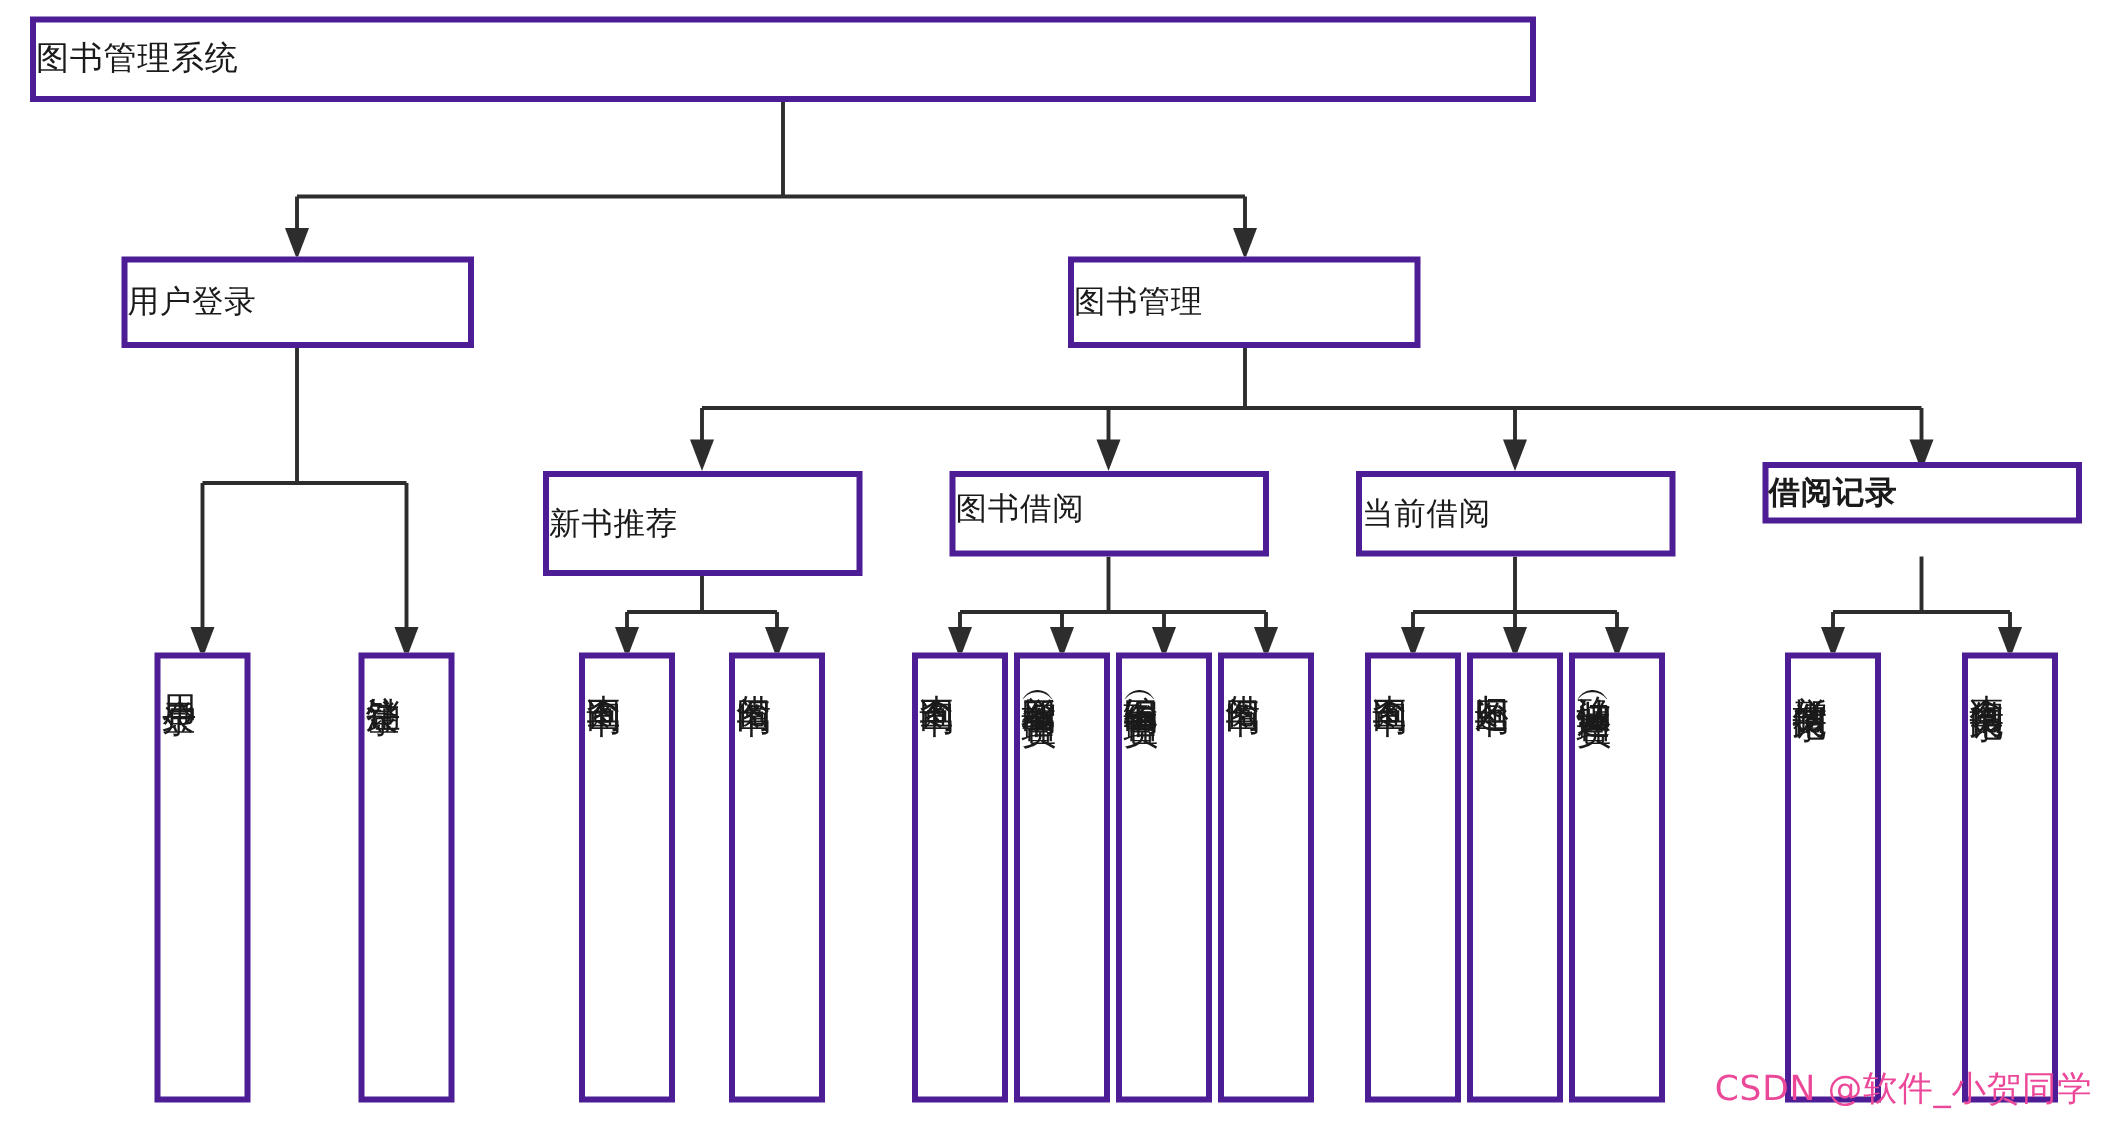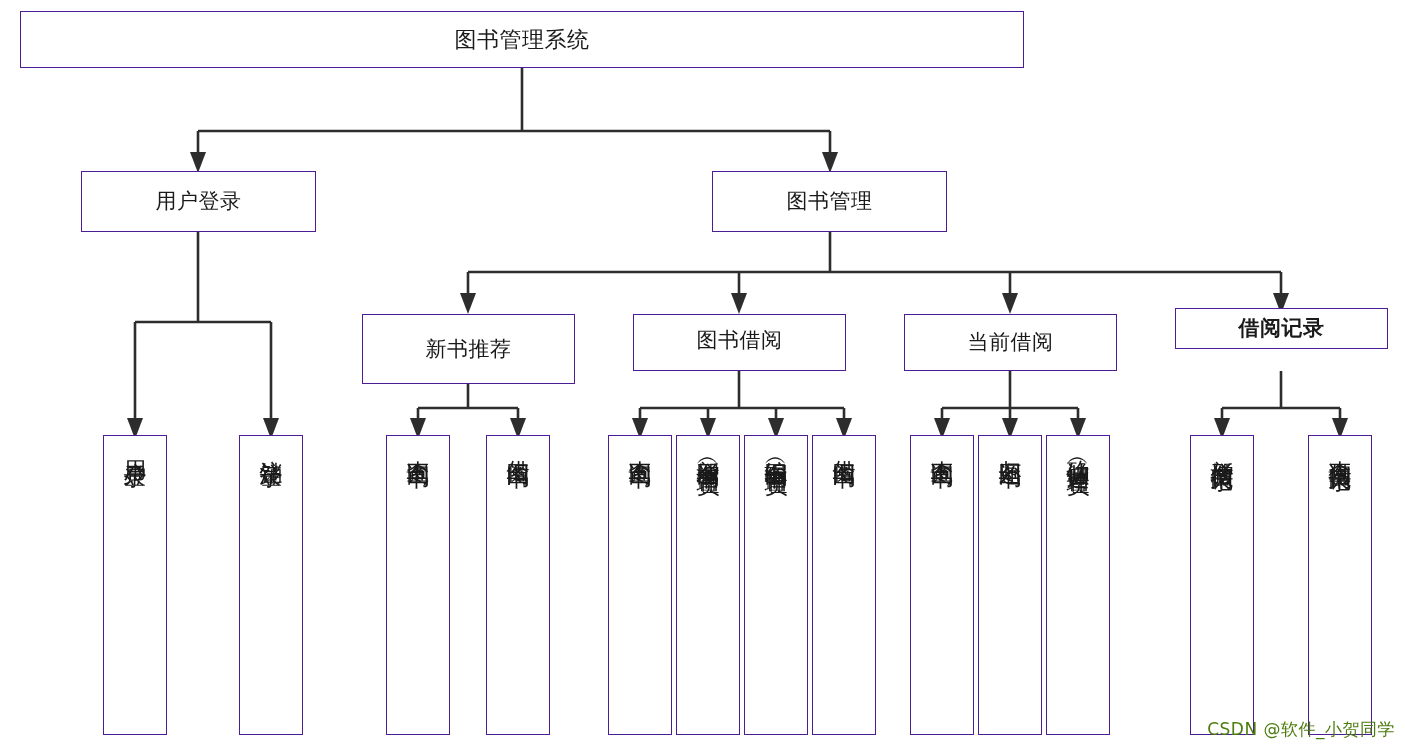--- a/index.html
+++ b/index.html
@@ -20,24 +20,24 @@
     position:absolute;
     left:0; top:0;
     width:1405px;
     height:747px;
     pointer-events:none;
   }
   .node{
     position:absolute;
     box-sizing:border-box;
     background:#ffffff;
-    border:1px solid #4c1d95;
+    border:4px solid #4c1d95;
     display:flex;
     align-items:center;
-    justify-content:center;
+    justify-content:flex-start;
     z-index:2;
   }
   .node .lbl{
     display:block;
     text-align:center;
     line-height:1.18;
     color:#1a1a1a;
     white-space:nowrap;
   }
   
@@ -57,22 +57,22 @@
     font-size:23px;
     line-height:1.0;
     letter-spacing:2px;
     height:auto;
     max-height:292px;
   }
   .watermark{
     position:absolute;
     right:10px;
     bottom:6px;
-    font-size:17px;
-    color:#4d7c0f;
+    font-size:23px;
+    color:#ec4899;
     letter-spacing:0.5px;
     white-space:nowrap;
     z-index:3;
     user-select:none;
   }
 </style>
 </head>
 <body>
 
 <div id="canvas">

